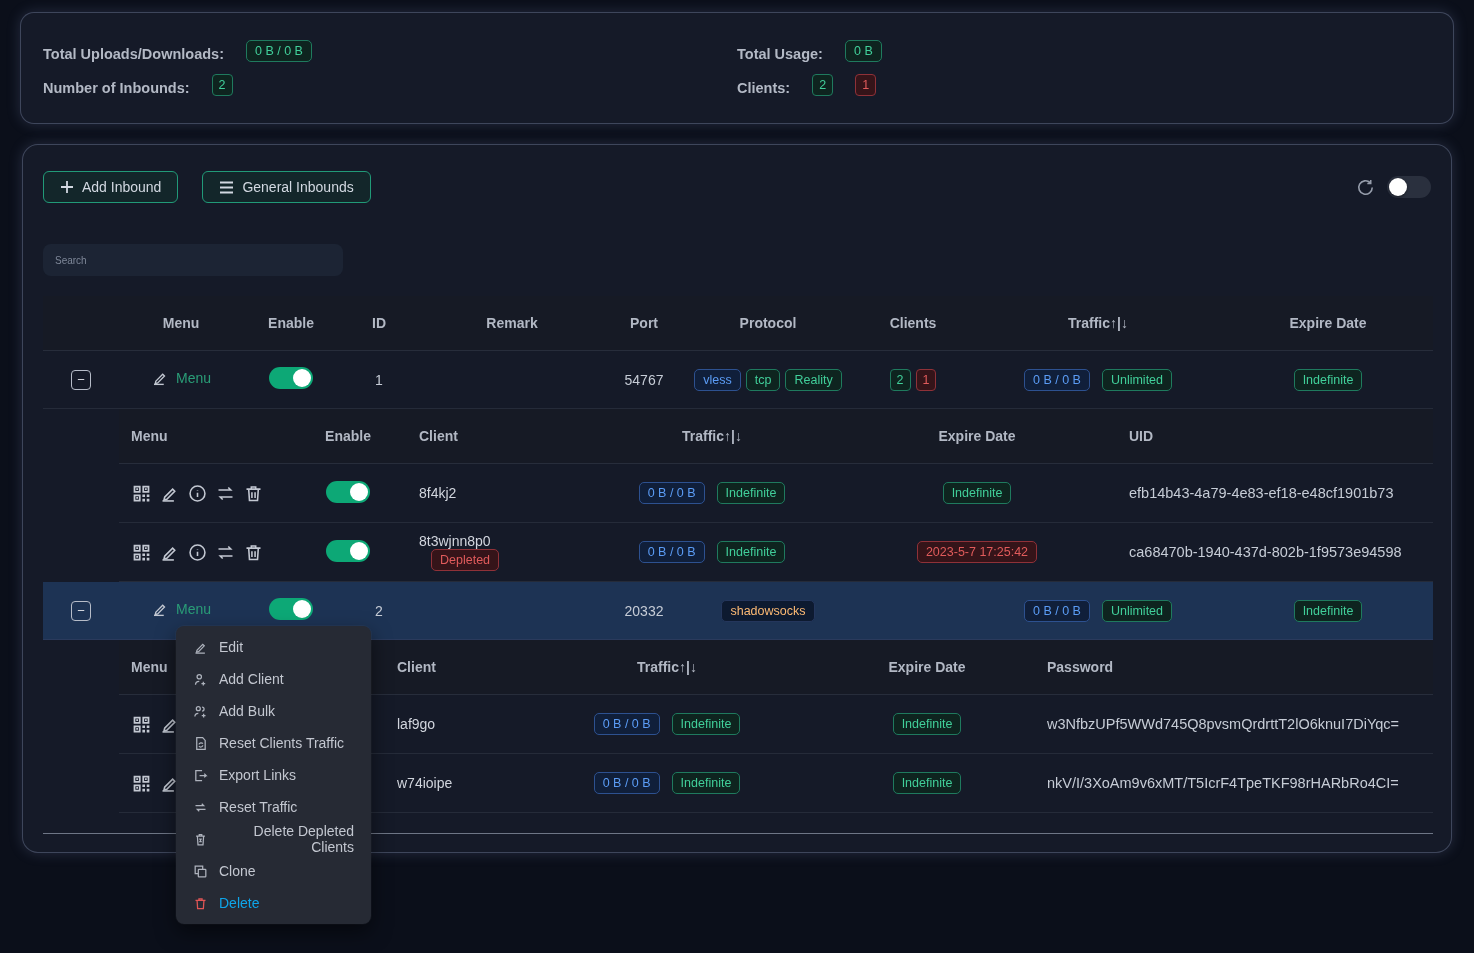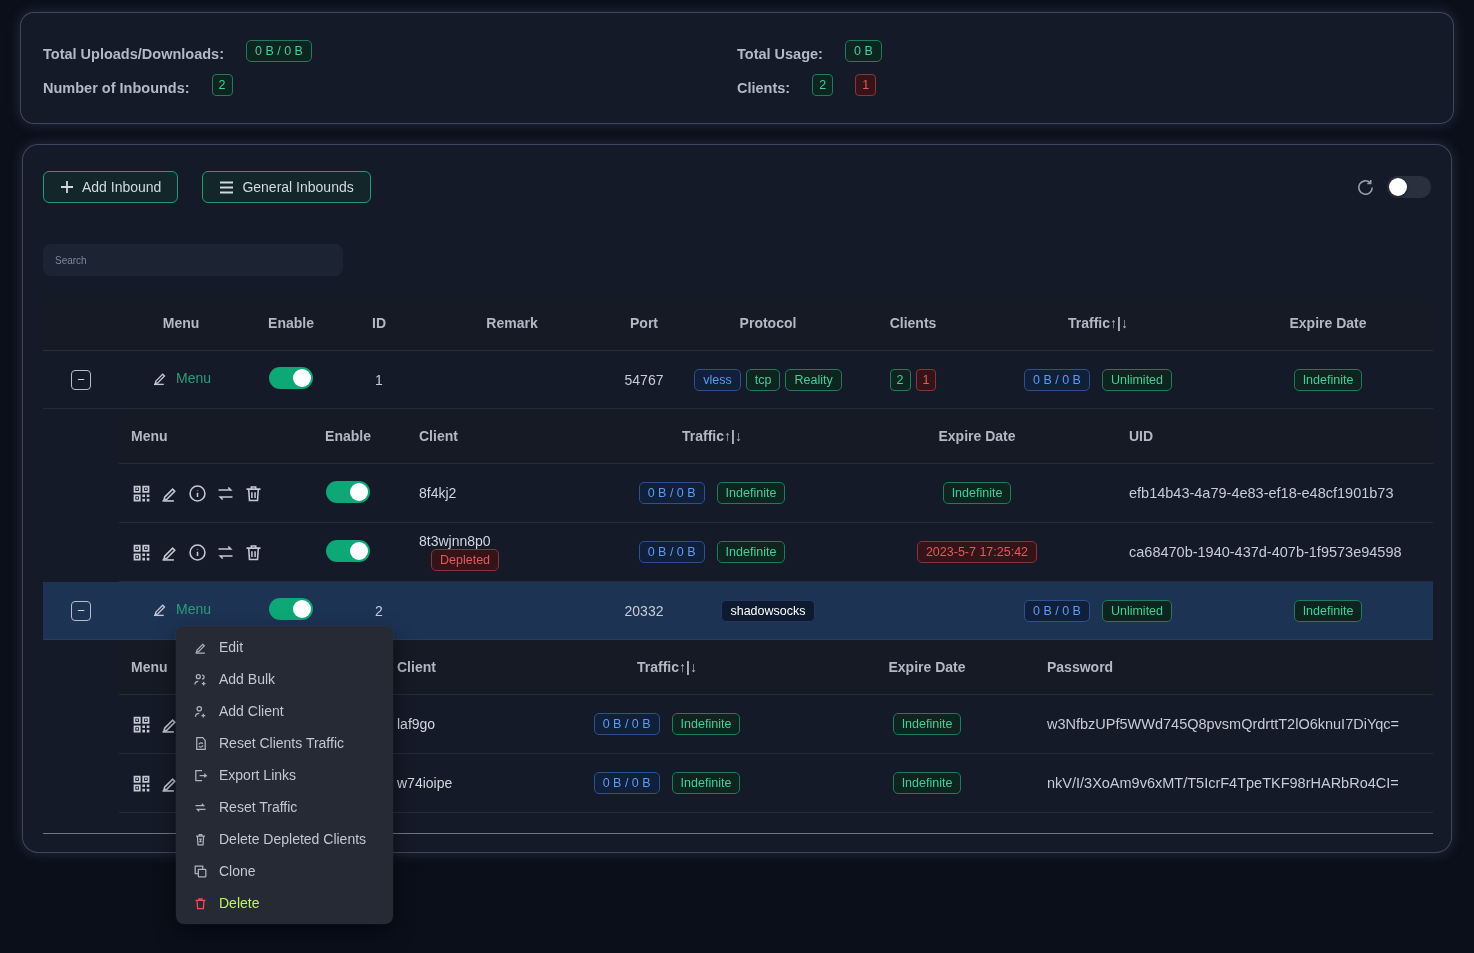--- a/index.html
+++ b/index.html
@@ -25,21 +25,21 @@
   .stat-line{display:flex;align-items:flex-end;gap:22px;}
   .stat-label{color:#b3b9c5;font-weight:700;font-size:14.5px;}
   
   .badge{
     display:inline-block;padding:2px 8px;border-radius:5px;
     font-size:12.5px;line-height:16px;border:1px solid transparent;white-space:nowrap;
   }
   .b-green{color:#41cf9a;border-color:#1f7a5e;background:#0e241f;}
   .b-red{color:#e05b5b;border-color:#8f3138;background:#351419;}
   .b-blue{color:#5b9cf5;border-color:#2d5190;background:#101f3a;}
-  .b-navy{color:#ffffff;border-color:#24365c;background:#0d1a30;}
+  .b-navy{color:#fdba74;border-color:#24365c;background:#0d1a30;}
   .b-sq{padding:2px 6px;border-radius:4px;}
   
   .main-card{
     margin:20px 22px 0 22px;height:709px;border-radius:16px;
     padding:26px 20px 22px 20px;box-sizing:border-box;position:relative;
   }
   .toolbar{display:flex;align-items:center;gap:24px;}
   .btn{
     height:32px;display:inline-flex;align-items:center;gap:8px;
     padding:0 16px;border-radius:6px;cursor:pointer;
@@ -89,28 +89,28 @@
   .menu-link .lbl{color:#2a9d77;}
   .badge-row{display:inline-flex;align-items:center;gap:5px;}
   .badge-row.wide{gap:12px;}
   .actions{display:flex;align-items:center;gap:7px;}
   .actions .ic{display:inline-flex;color:#c3c8d2;cursor:pointer;}
   .client-name{color:#d2d6de;}
   .mono-val{color:#c6ccd6;font-size:14.5px;}
   .empty-strip td{height:20px;border-bottom:1px solid #6e7686;}
   
   .context-menu{
-    position:absolute;left:176px;top:626px;width:217px;z-index:50;
+    position:absolute;left:176px;top:626px;width:195px;z-index:50;
     background:#262a34;border-radius:8px;padding:5px 0;
     box-shadow:0 8px 20px rgba(0,0,0,.5), 0 0 0 1px rgba(255,255,255,.03);
     text-align:right;
   }
   .cm-item{height:32px;display:flex;align-items:center;gap:11px;padding:0 17px;cursor:pointer;color:#c3c7d0;font-size:14px;}
   .cm-item .ic{display:inline-flex;color:#aeb3bd;width:15px;}
-  .cm-item.danger{color:#bef264;}
+  .cm-item.danger{color:#0ea5e9;}
   .cm-item.danger .ic{color:#e05555;}
   svg{display:block;}
 </style>
 </head>
 <body>
 
 <div class="card stats-card">
   <div class="stats-col">
     <div class="stat-line">
       <span class="stat-label">Total Uploads/Downloads:</span>
@@ -335,21 +335,21 @@
                   <span class="client-name">8t3wjnn8p0</span>
                   <span class="badge b-red" style="margin-left:12px">Depleted</span>
                 </td>
                 <td>
                   <span class="badge-row wide">
                     <span class="badge b-blue">0 B / 0 B</span>
                     <span class="badge b-green">Indefinite</span>
                   </span>
                 </td>
                 <td><span class="badge b-red">2023-5-7 17:25:42</span></td>
-                <td class="al pad32"><span class="mono-val">ca68470b-1940-437d-407b-1f9573e94598</span></td>
+                <td class="al pad32"><span class="mono-val">ca68470b-1940-437d-802b-1f9573e94598</span></td>
               </tr>
             </tbody>
           </table>
         </td>
       </tr>
 
       <tr class="hl-row">
         <td><span class="expand-btn"></span></td>
         <td>
           <span class="menu-link">
@@ -503,38 +503,38 @@
       <svg width="15" height="15" viewBox="0 0 24 24" fill="none" stroke="currentColor" stroke-width="2">
           <path d="M4 21h15"></path>
           <path d="M6.5 16.2 15.6 7l2.4 2.4-9.1 9.2-3.2.8z"></path>
         </svg>
     </span>
     <span>Edit</span>
   </div>
   <div class="cm-item">
     <span class="ic">
       <svg width="15" height="15" viewBox="0 0 24 24" fill="none" stroke="currentColor" stroke-width="2">
+          <circle cx="10" cy="7.5" r="3.5"></circle>
+          <path d="M4 20.5c0-3.5 2.8-5.7 6-5.7M16.5 15.5v6M13.5 18.5h6"></path>
+        </svg>
+    </span>
+    <span>Add Client</span>
+  </div>
+  <div class="cm-item">
+    <span class="ic">
+      <svg width="15" height="15" viewBox="0 0 24 24" fill="none" stroke="currentColor" stroke-width="2">
           <circle cx="8.5" cy="7.5" r="3.2"></circle>
           <path d="M3 20c0-3.2 2.5-5.2 5.5-5.2M14.5 4.8a3.2 3.2 0 0 1 0 6.4M17 15.5v6M14 18.5h6"></path>
         </svg>
     </span>
     <span>Add Bulk</span>
   </div>
   <div class="cm-item">
     <span class="ic">
       <svg width="15" height="15" viewBox="0 0 24 24" fill="none" stroke="currentColor" stroke-width="2">
-          <circle cx="10" cy="7.5" r="3.5"></circle>
-          <path d="M4 20.5c0-3.5 2.8-5.7 6-5.7M16.5 15.5v6M13.5 18.5h6"></path>
-        </svg>
-    </span>
-    <span>Add Client</span>
-  </div>
-  <div class="cm-item">
-    <span class="ic">
-      <svg width="15" height="15" viewBox="0 0 24 24" fill="none" stroke="currentColor" stroke-width="2">
           <path d="M6 2.5h9.5L19.5 7v14.5H6z"></path>
           <path d="M9.5 13.5a3.6 3.6 0 0 1 6.3-1.3M15.8 15a3.6 3.6 0 0 1-6.3 1.3"></path>
         </svg>
     </span>
     <span>Reset Clients Traffic</span>
   </div>
   <div class="cm-item">
     <span class="ic">
       <svg width="15" height="15" viewBox="0 0 24 24" fill="none" stroke="currentColor" stroke-width="2">
           <path d="M14.5 4H4.5v16h10M10.5 12h10.5l-3-3M21 12l-3 3"></path>

